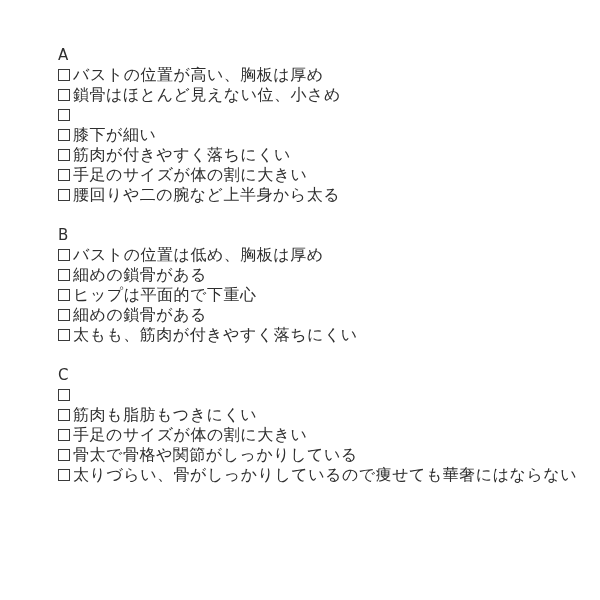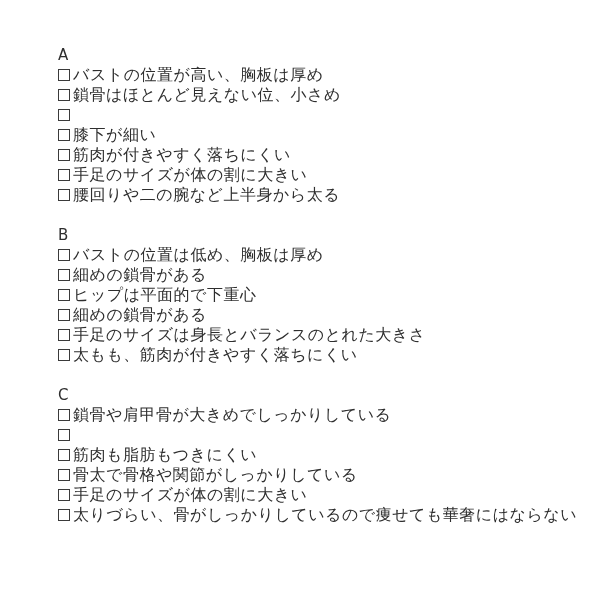--- a/index.html
+++ b/index.html
@@ -59,25 +59,23 @@
       <div class="check-item"><span class="checkbox"></span><span class="item-label">筋肉が付きやすく落ちにくい</span></div>
       <div class="check-item"><span class="checkbox"></span><span class="item-label">手足のサイズが体の割に大きい</span></div>
       <div class="check-item"><span class="checkbox"></span><span class="item-label">腰回りや二の腕など上半身から太る</span></div>
     </section>
     <section class="check-section">
       <div class="section-label">B</div>
       <div class="check-item"><span class="checkbox"></span><span class="item-label">バストの位置は低め、胸板は厚め</span></div>
       <div class="check-item"><span class="checkbox"></span><span class="item-label">細めの鎖骨がある</span></div>
       <div class="check-item"><span class="checkbox"></span><span class="item-label">ヒップは平面的で下重心</span></div>
       <div class="check-item"><span class="checkbox"></span><span class="item-label">細めの鎖骨がある</span></div>
-      <div class="check-item"><span class="checkbox"></span><span class="item-label">手足のサイズは身長とバランスのとれた大きさ</span></div>
       <div class="check-item"><span class="checkbox"></span><span class="item-label">太もも、筋肉が付きやすく落ちにくい</span></div>
     </section>
     <section class="check-section">
       <div class="section-label">C</div>
-      <div class="check-item"><span class="checkbox"></span><span class="item-label">鎖骨や肩甲骨が大きめでしっかりしている</span></div>
       <div class="check-item"><span class="checkbox"></span></div>
       <div class="check-item"><span class="checkbox"></span><span class="item-label">筋肉も脂肪もつきにくい</span></div>
+      <div class="check-item"><span class="checkbox"></span><span class="item-label">手足のサイズが体の割に大きい</span></div>
       <div class="check-item"><span class="checkbox"></span><span class="item-label">骨太で骨格や関節がしっかりしている</span></div>
-      <div class="check-item"><span class="checkbox"></span><span class="item-label">手足のサイズが体の割に大きい</span></div>
       <div class="check-item"><span class="checkbox"></span><span class="item-label">太りづらい、骨がしっかりしているので痩せても華奢にはならない</span></div>
     </section>
   </main>
 
 </body></html>

